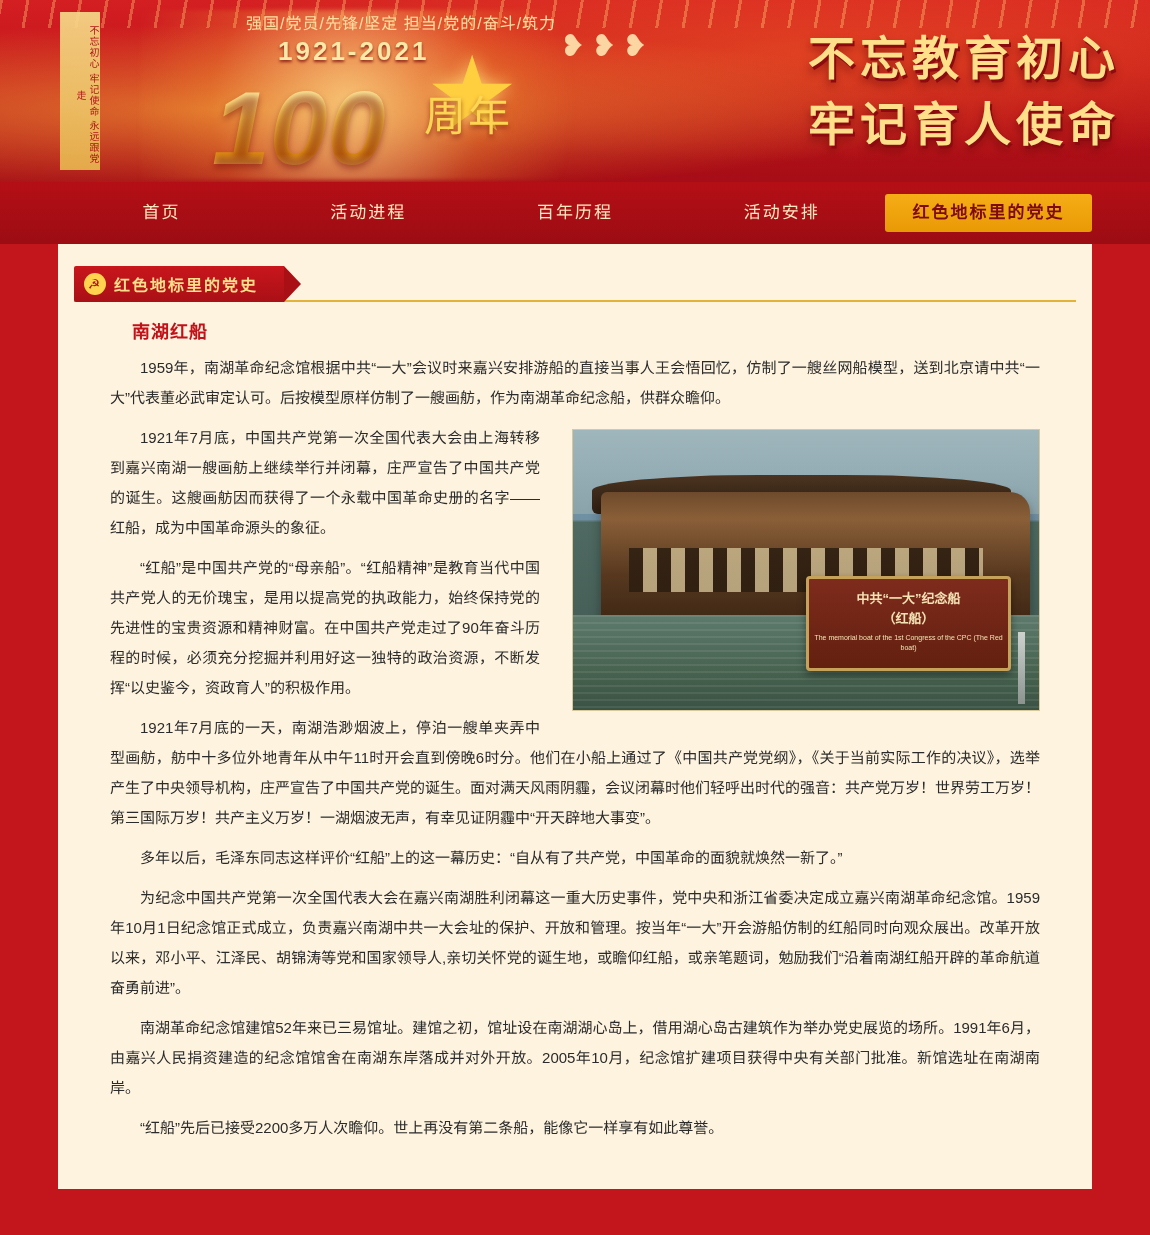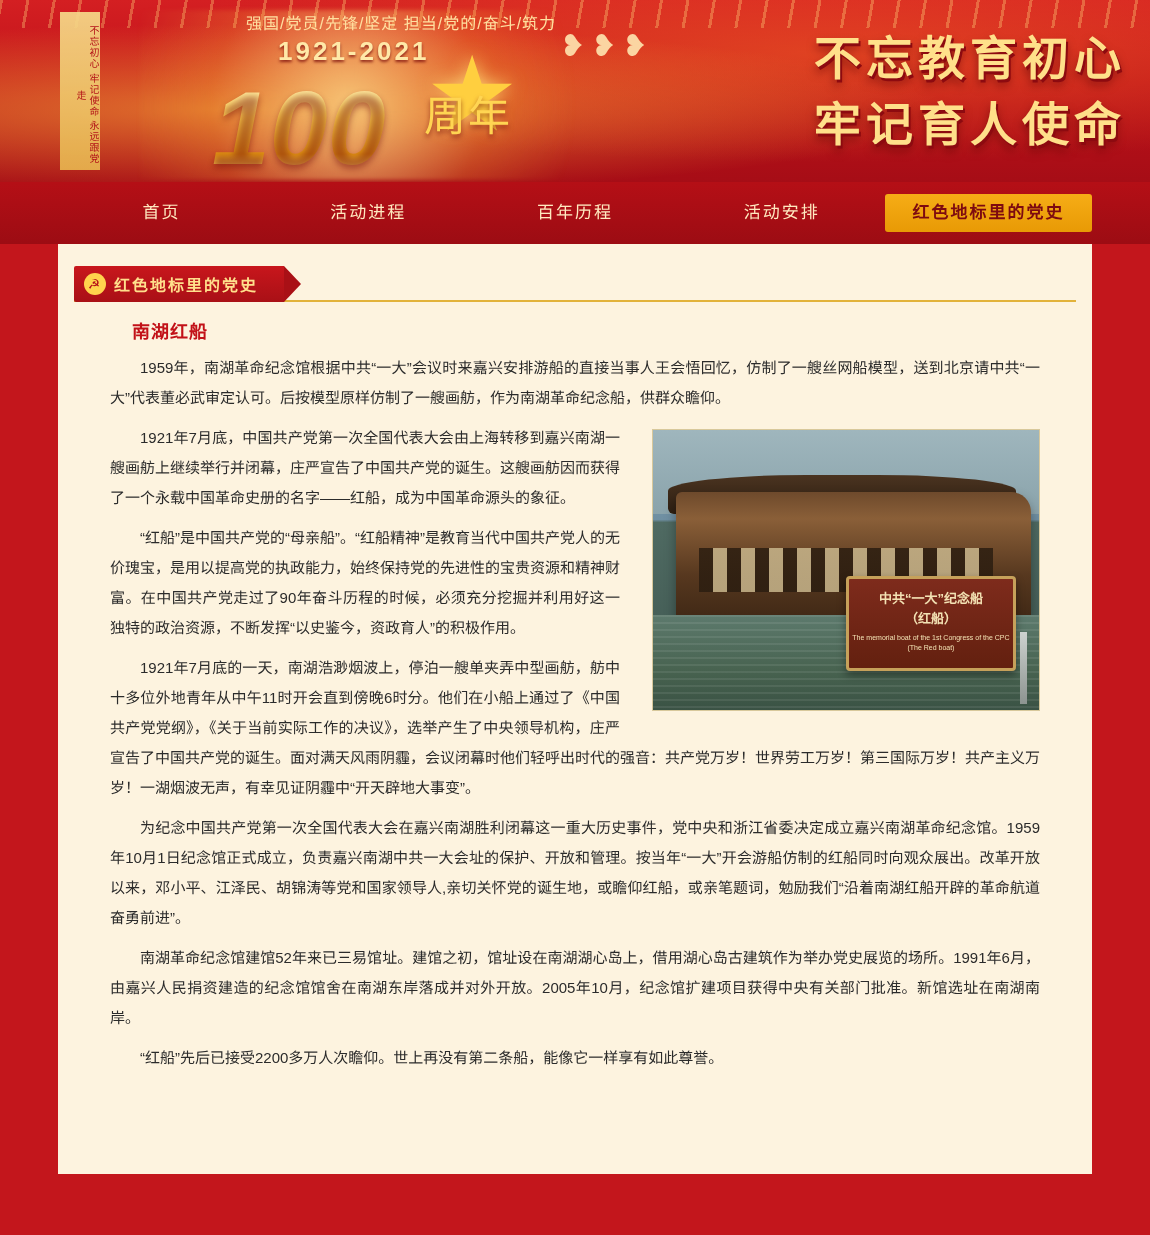--- a/index.html
+++ b/index.html
@@ -84,21 +84,21 @@
     color: #ffd552;
     text-shadow: 0 3px 5px rgba(110,8,8,.6);
     letter-spacing: 2px;
   }
   .banner .doves {
     position: absolute; left: 560px; top: 28px;
     font-size: 30px; color: #ffe6b0; opacity: .9;
     letter-spacing: 6px;
   }
   .banner .title-main {
-    position: absolute; right: 24px; top: 26px;
+    position: absolute; right: 30px; top: 26px;
     text-align: left;
   }
   .banner .title-main div {
     font-size: 47px; font-weight: bold; color: #ffe08a;
     letter-spacing: 5px; line-height: 66px;
     text-shadow: 2px 3px 0 #8d0a10, 0 6px 10px rgba(90,5,5,.6);
   }
 
   
   .nav {
@@ -187,21 +187,21 @@
     font-weight: bold;
     letter-spacing: 1px;
     margin: 14px 0 6px 22px;
   }
   p.para {
     margin: 0 0 10px 0;
     text-indent: 2em;
   }
   .float-img {
     float: right;
-    width: 388px;
+    width: 468px;
     height: 282px;
     margin: 6px 0 8px 32px;
     border: 1px solid #d8c89b;
     position: relative;
     overflow: hidden;
     background: linear-gradient(180deg,#7f9fb0 0%, #6f8fa2 32%, #4f6a62 33%, #3e564f 100%);
   }
   .float-img .sky { position:absolute; left:0; right:0; top:0; height:30%;
     background: linear-gradient(180deg,#9fb6bd 0%, #8aa3ab 100%); }
   .float-img .water { position:absolute; left:0; right:0; bottom:0; height:34%;
@@ -302,20 +302,21 @@
           <span>（红船）</span>
           <small>The memorial boat of the 1st Congress of the CPC  (The Red boat)</small>
         </div>
         <div class="pole"></div>
       </div>
 
       <p class="para">1921年7月底，中国共产党第一次全国代表大会由上海转移到嘉兴南湖一艘画舫上继续举行并闭幕，庄严宣告了中国共产党的诞生。这艘画舫因而获得了一个永载中国革命史册的名字——红船，成为中国革命源头的象征。</p>
       <p class="para">“红船”是中国共产党的“母亲船”。“红船精神”是教育当代中国共产党人的无价瑰宝，是用以提高党的执政能力，始终保持党的先进性的宝贵资源和精神财富。在中国共产党走过了90年奋斗历程的时候，必须充分挖掘并利用好这一独特的政治资源，不断发挥“以史鉴今，资政育人”的积极作用。</p>
       <p class="para">1921年7月底的一天，南湖浩渺烟波上，停泊一艘单夹弄中型画舫，舫中十多位外地青年从中午11时开会直到傍晚6时分。他们在小船上通过了《中国共产党党纲》，《关于当前实际工作的决议》，选举产生了中央领导机构，庄严宣告了中国共产党的诞生。面对满天风雨阴霾，会议闭幕时他们轻呼出时代的强音：共产党万岁！世界劳工万岁！第三国际万岁！共产主义万岁！一湖烟波无声，有幸见证阴霾中“开天辟地大事变”。</p>
       <div class="clearfix"></div>
+      <p class="para">多年以后，毛泽东同志这样评价“红船”上的这一幕历史：“自从有了共产党，中国革命的面貌就焕然一新了。”</p>
       <p class="para">为纪念中国共产党第一次全国代表大会在嘉兴南湖胜利闭幕这一重大历史事件，党中央和浙江省委决定成立嘉兴南湖革命纪念馆。1959年10月1日纪念馆正式成立，负责嘉兴南湖中共一大会址的保护、开放和管理。按当年“一大”开会游船仿制的红船同时向观众展出。改革开放以来，邓小平、江泽民、胡锦涛等党和国家领导人,亲切关怀党的诞生地，或瞻仰红船，或亲笔题词，勉励我们“沿着南湖红船开辟的革命航道奋勇前进”。</p>
       <p class="para">南湖革命纪念馆建馆52年来已三易馆址。建馆之初，馆址设在南湖湖心岛上，借用湖心岛古建筑作为举办党史展览的场所。1991年6月，由嘉兴人民捐资建造的纪念馆馆舍在南湖东岸落成并对外开放。2005年10月，纪念馆扩建项目获得中央有关部门批准。新馆选址在南湖南岸。</p>
       <p class="para">“红船”先后已接受2200多万人次瞻仰。世上再没有第二条船，能像它一样享有如此尊誉。</p>
 
     </div>
   </div>
 
 </div>
 
 </body></html>

